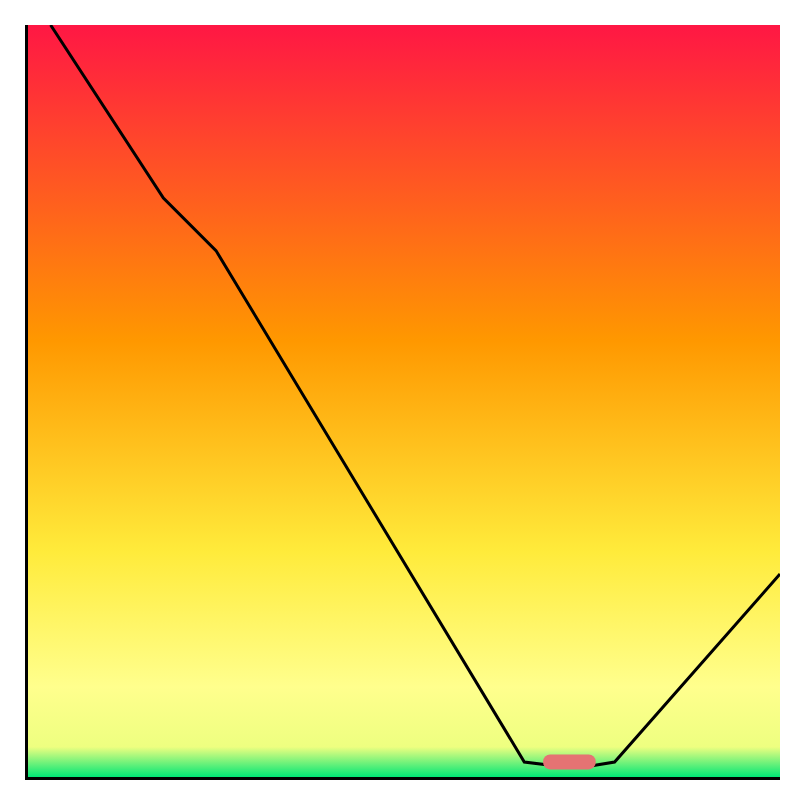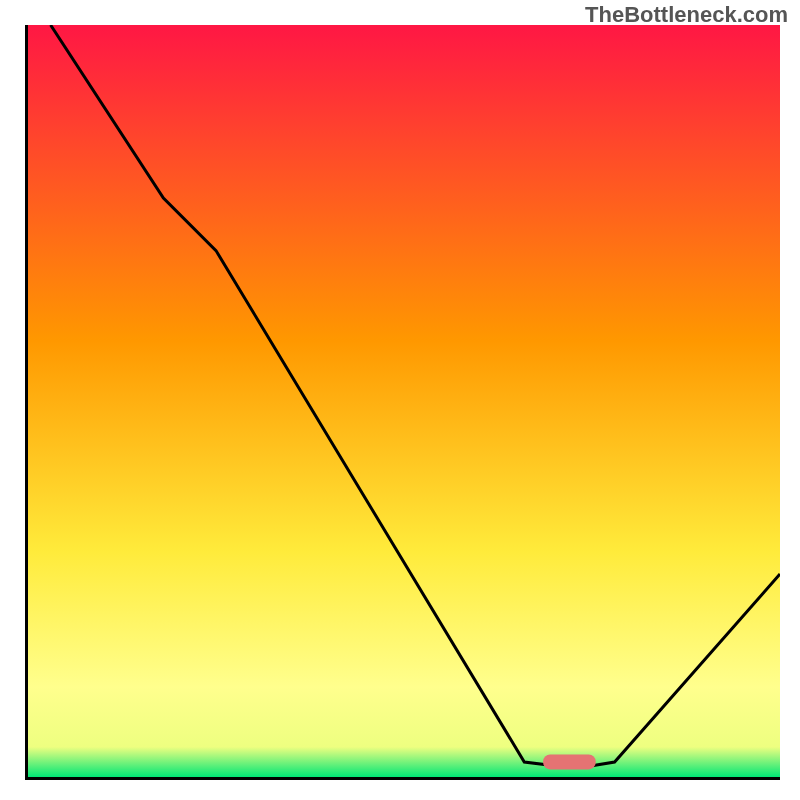--- a/index.html
+++ b/index.html
@@ -38,21 +38,20 @@
     left: 0;
     top: 0;
     width: 752px;
     height: 752px;
   }
 </style>
 </head>
 <body>
 
 <div class="container">
-  <div class="watermark">TheBottleneck.com</div>
   <div class="chart-area">
     <svg class="chart-svg" viewBox="0 0 752 752" preserveAspectRatio="none">
       <defs>
         <linearGradient id="bg-grad" x1="0" y1="0" x2="0" y2="1">
             <stop offset="0%" stop-color="#ff1744"></stop>
             <stop offset="42%" stop-color="#ff9800"></stop>
             <stop offset="70%" stop-color="#ffeb3b"></stop>
             <stop offset="88%" stop-color="#ffff8d"></stop>
             <stop offset="96%" stop-color="#eeff80"></stop>
             <stop offset="100%" stop-color="#00e676"></stop>

